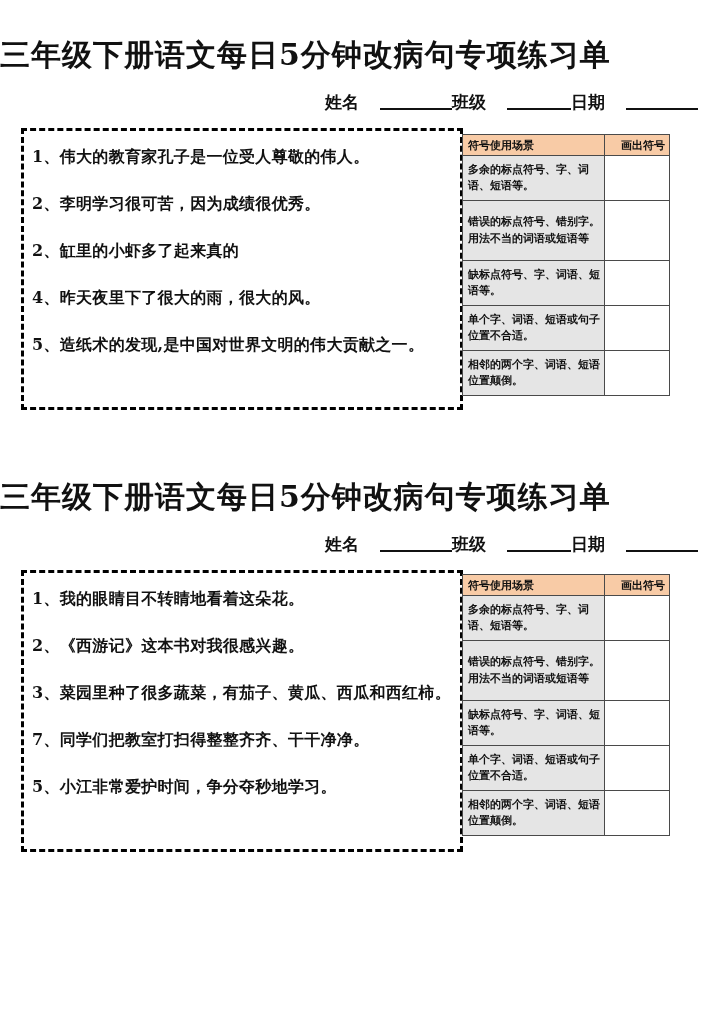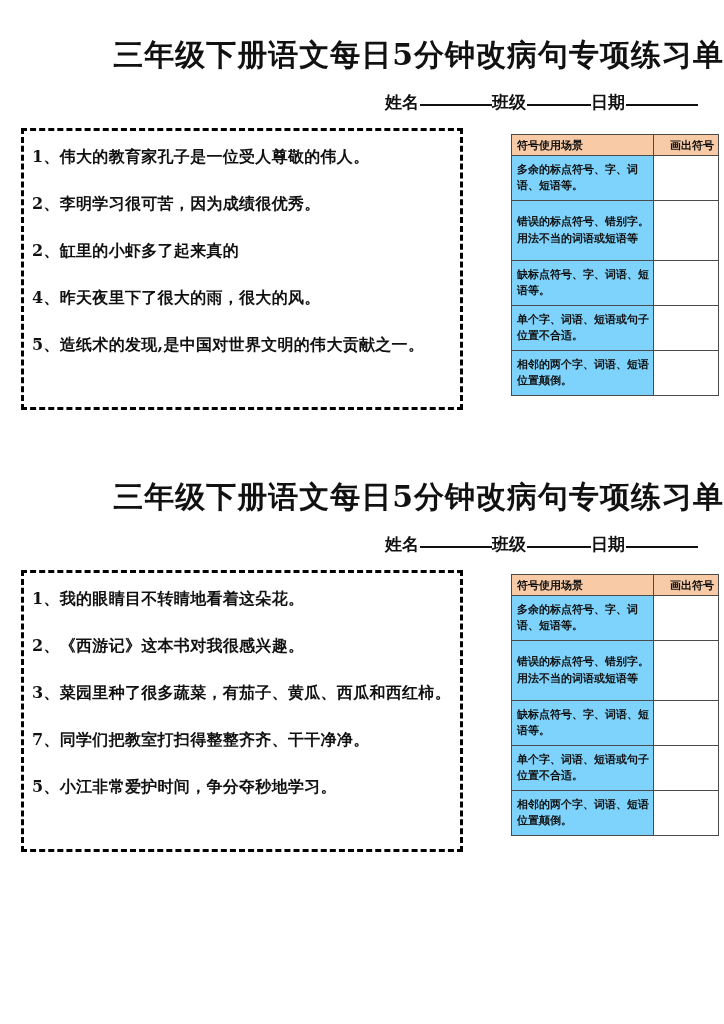--- a/index.html
+++ b/index.html
@@ -20,45 +20,45 @@
   .sheet {
     position: absolute;
     left: 0;
     width: 724px;
   }
   .sheet-1 { top: 0px; }
   .sheet-2 { top: 442px; }
 
   
   .title {
-    text-align: right;
+    text-align: left;
     font-size: 30px;
     font-weight: bold;
     letter-spacing: 1px;
     font-family: "DejaVu Serif", "Liberation Serif", serif;
     white-space: nowrap;
     padding-top: 38px;
     line-height: 1.1;
-    padding-left: 7px;
   }
 
   
   .meta-row {
     display: flex;
     justify-content: flex-end;
     align-items: flex-end;
     padding-right: 26px;
     padding-top: 20px;
     font-size: 17px;
     font-weight: bold;
     white-space: nowrap;
   }
   .meta-field {
     display: inline-flex;
-    align-items: flex-start;
+    align-items: center;
+    gap: 20px;
   }
   .meta-label { padding-right: 1px; }
   .meta-blank {
     display: inline-block;
     border-bottom: 2px solid #111111;
     height: 15px;
   }
   .blank-name { width: 72px; }
   .blank-class { width: 64px; }
   .blank-date { width: 72px; }
@@ -86,26 +86,26 @@
     line-height: 1.25;
     margin-bottom: 27px;
     white-space: nowrap;
     letter-spacing: 0.3px;
   }
   .sentence:last-child { margin-bottom: 0; }
 
   
   .ref-table {
     position: absolute;
-    left: 511px;
+    left: 462px;
     top: 6px;
     width: 207px;
     border-collapse: collapse;
     table-layout: fixed;
-    background: #7dd3fc;
+    background: #e5e5e5;
   }
   .ref-table td, .ref-table th {
     border: 1px solid #4a4a4a;
     vertical-align: middle;
     padding: 3px 4px 3px 5px;
   }
   .ref-table th {
     background: #f8cba6;
     font-size: 11px;
     font-weight: bold;

